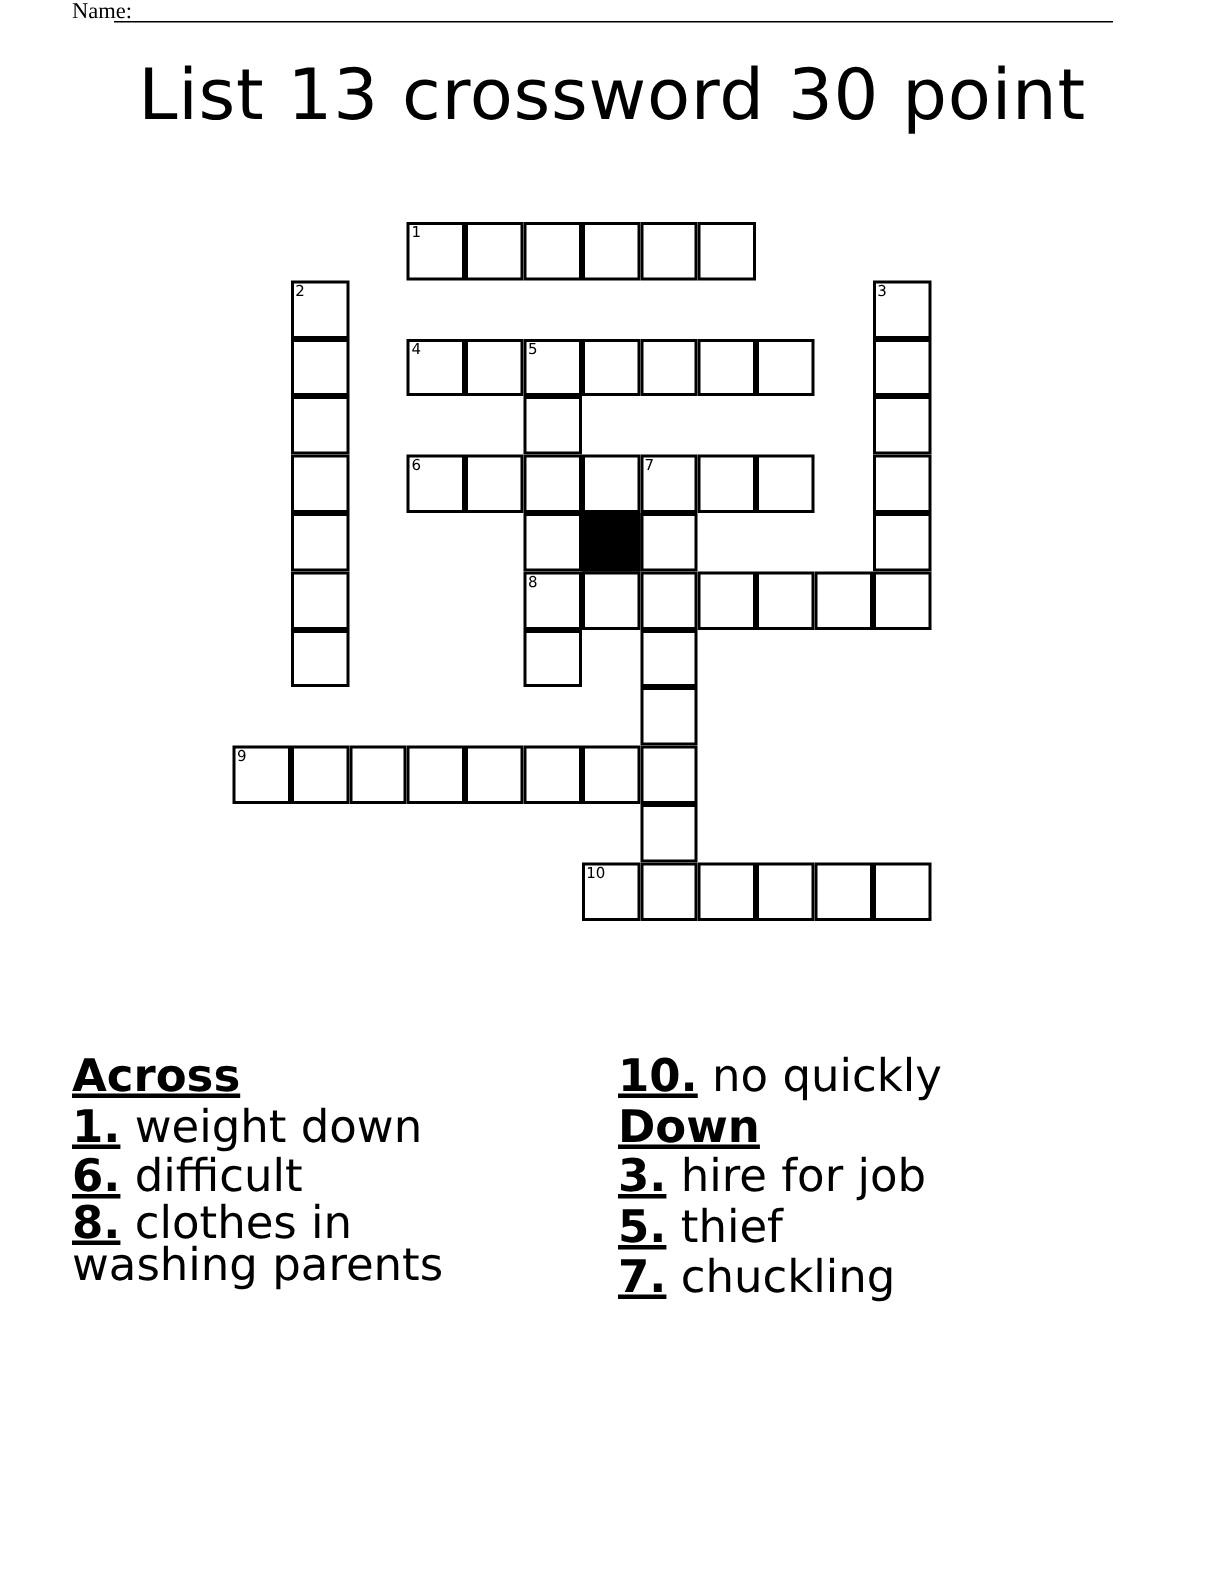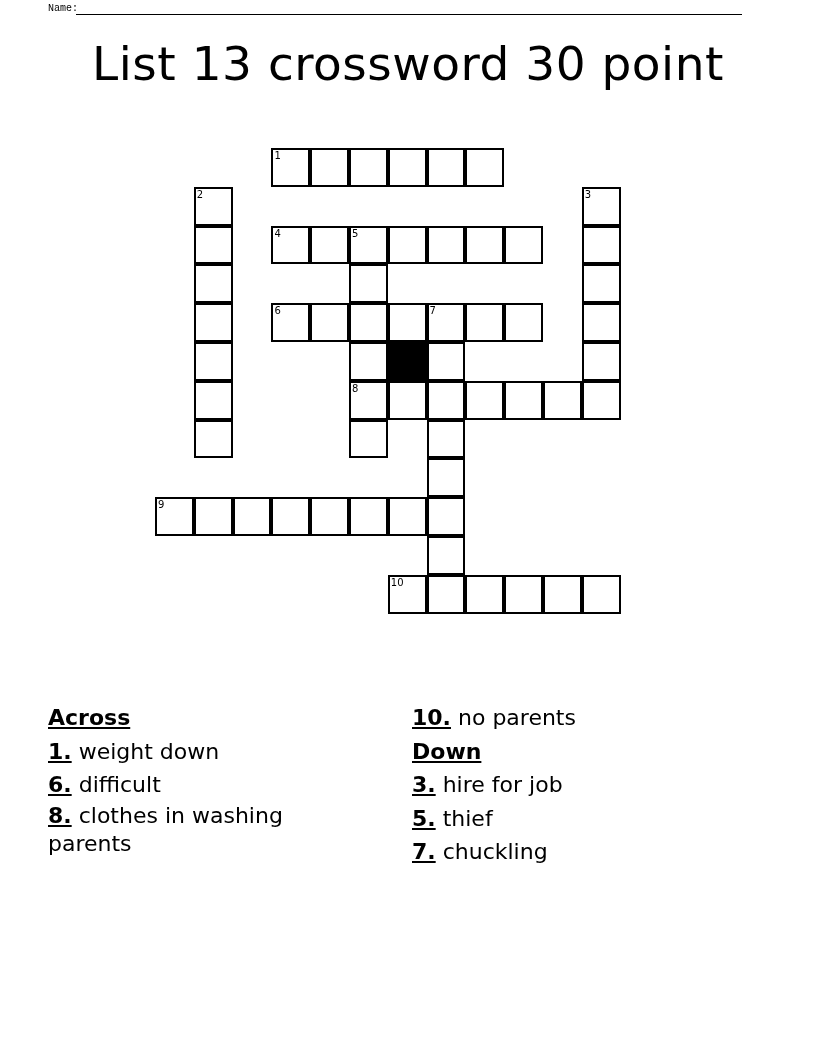--- a/index.html
+++ b/index.html
@@ -1,24 +1,24 @@
 <!DOCTYPE html>
 <html><head>
 <meta charset="utf-8">
 <style>
   html, body { margin: 0; padding: 0; background: #ffffff; }
   body { width: 816px; height: 1056px; position: relative; overflow: hidden; color: #000; }
-  .name-row { position: absolute; left: 48px; top: 0px; font-family: Liberation Mono, monospace; font-size: 10px; line-height: 17px; }
+  .name-row { position: absolute; left: 48px; top: 0px; font-family: Liberation Serif, serif; font-size: 15px; line-height: 17px; }
   .name-line { position: absolute; left: 76px; top: 14px; width: 666px; border-bottom: 1px solid #000; height: 0; }
   .title { position: absolute; left: 0; top: 34px; width: 816px; text-align: center; font-family: "DejaVu Sans", sans-serif; font-size: 47px; line-height: 60px; letter-spacing: 0.5px; }
   .grid { position: absolute; left: 0; top: 0; }
   .cell { position: absolute; width: 38.8px; height: 38.8px; box-sizing: border-box; border: 2px solid #000; background: #fff; }
   .cell.black { background: #000; }
   .num { position: absolute; left: 1px; top: 0px; font-family: "DejaVu Sans", sans-serif; font-size: 10px; line-height: 11px; }
-  .clues { position: absolute; font-family: "DejaVu Sans", sans-serif; font-size: 22px; line-height: 33.5px; }
+  .clues { position: absolute; font-family: "DejaVu Sans", sans-serif; font-size: 30px; line-height: 33.5px; }
   .clues.left { left: 48px; top: 701px; width: 300px; }
   .clues.right { left: 412px; top: 701px; width: 360px; }
   .head { font-weight: bold; text-decoration: underline; }
   .clue b { font-weight: bold; text-decoration: underline; }
   .clue.wrap { line-height: 28px; padding-bottom: 5px; }
 </style>
 </head>
 <body>
 
 <div class="name-row">
@@ -113,18 +113,18 @@
   </div>
 
 <div class="clues left">
   <div class="head">Across</div>
   <div class="clue"><b>1.</b> <span>weight down</span></div>
   <div class="clue"><b>6.</b> <span>difficult</span></div>
   <div class="clue wrap"><b>8.</b> <span>clothes in washing parents</span></div>
 </div>
 
 <div class="clues right">
-  <div class="clue"><b>10.</b> <span>no parents</span></div>
+  <div class="clue"><b>10.</b> <span>no quickly</span></div>
   <div class="head">Down</div>
   <div class="clue"><b>3.</b> <span>hire for job</span></div>
   <div class="clue"><b>5.</b> <span>thief</span></div>
   <div class="clue"><b>7.</b> <span>chuckling</span></div>
 </div>
 
 </body></html>

